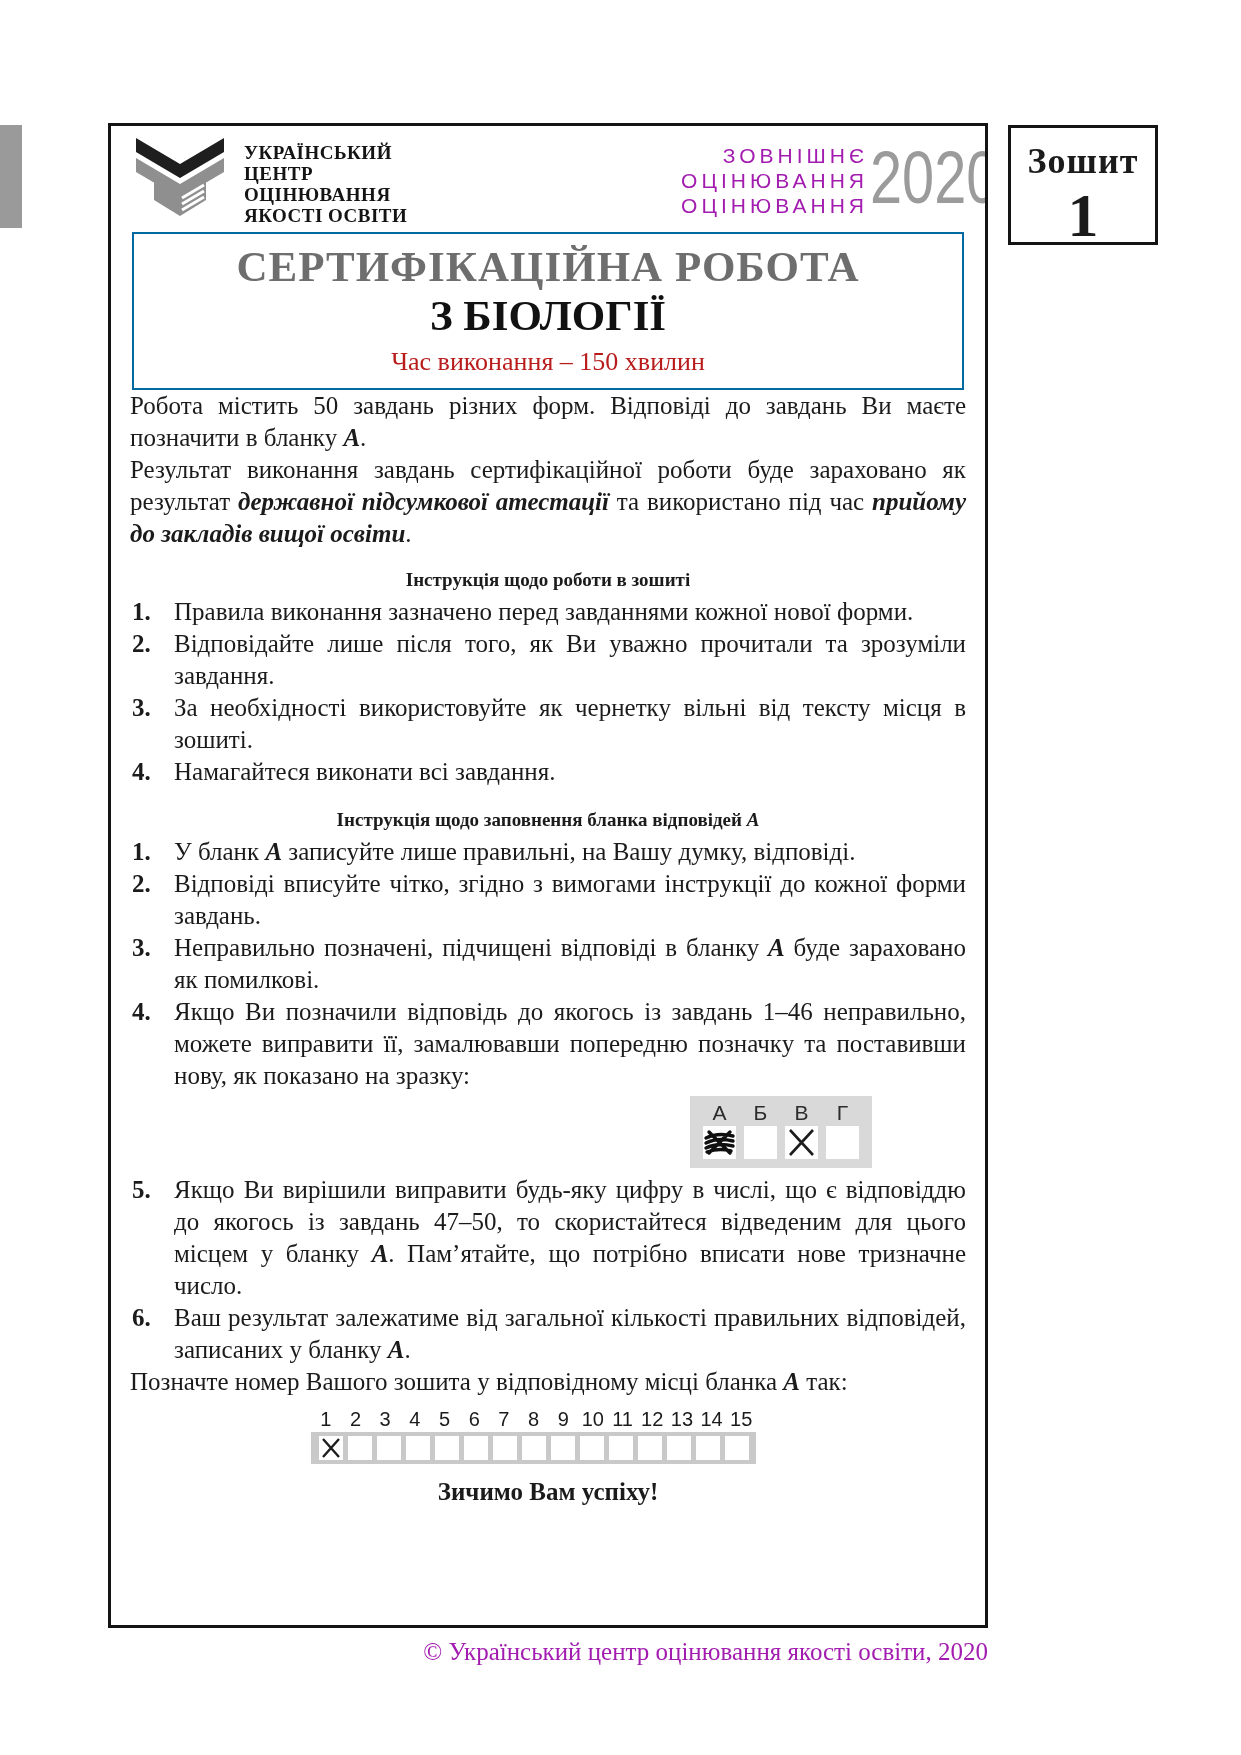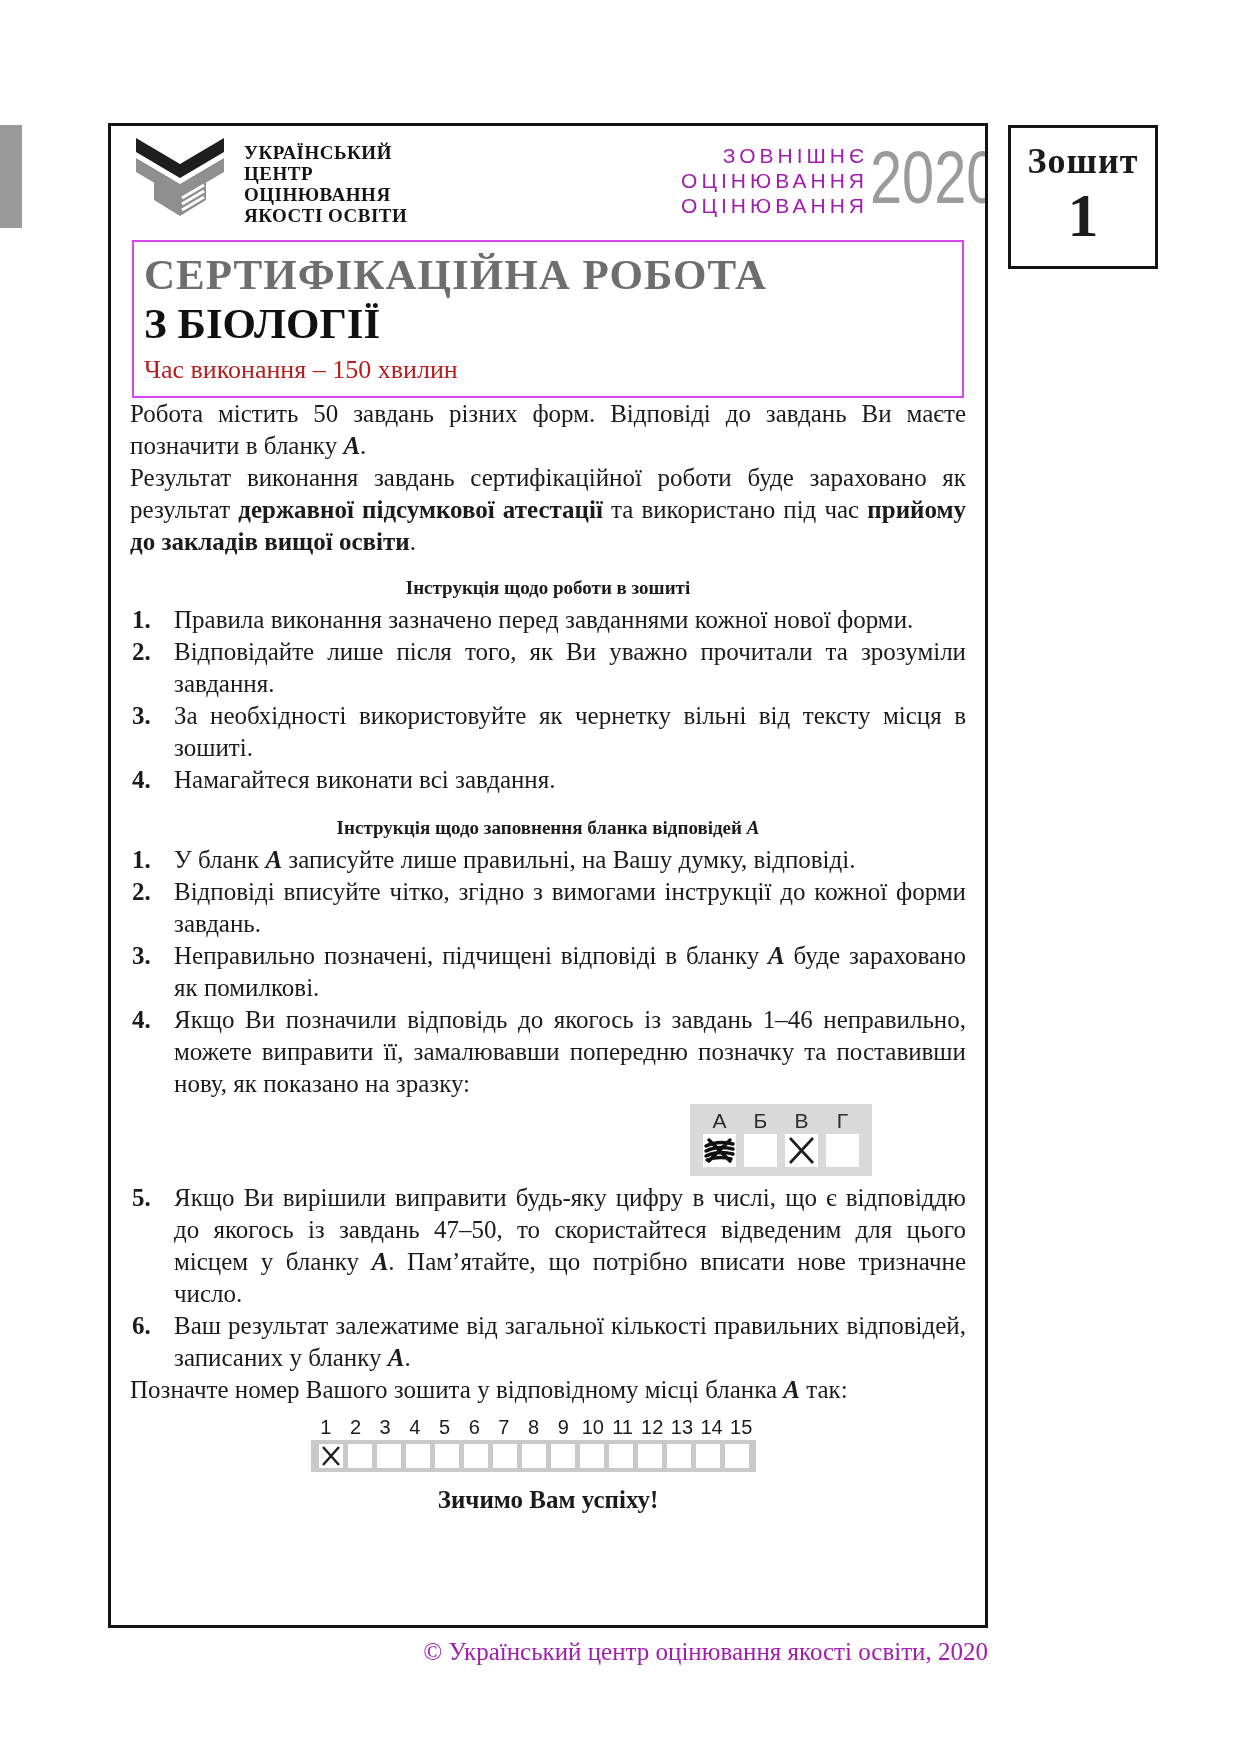--- a/index.html
+++ b/index.html
@@ -5,21 +5,21 @@
   html,body{margin:0;padding:0;background:#ffffff;}
   body{
     width:1241px;height:1755px;position:relative;
     font-family:"Liberation Serif", serif;color:#1b1b1b;
   }
   
   .gray-tab{position:absolute;left:0;top:125px;width:22px;height:103px;background:#9a9a9a;}
 
   
   .booklet-box{
-    position:absolute;left:1008px;top:125px;width:150px;height:144px;
+    position:absolute;left:1008px;top:125px;width:150px;height:120px;
     border:3px solid #141414;box-sizing:border-box;text-align:center;
   }
   .booklet-box .bl-label{display:block;margin-top:12px;font-weight:bold;font-size:36px;letter-spacing:1px;}
   .booklet-box .bl-num{display:block;margin-top:2px;font-weight:bold;font-size:62px;line-height:1;}
 
   
   .main-box{
     position:absolute;left:108px;top:123px;width:880px;height:1505px;
     border:3px solid #141414;box-sizing:border-box;padding:0 19px;overflow:hidden;
   }
@@ -27,28 +27,28 @@
   
   .hdr{display:flex;justify-content:space-between;align-items:flex-start;padding-top:10px;height:96px;}
   .org{display:flex;gap:14px;align-items:flex-start;}
   .org svg{display:block;}
   .org-lines{font-family:Liberation Serif, serif;font-weight:bold;font-size:19px;line-height:21px;color:#141414;letter-spacing:.5px;padding-top:6px;}
   .zno{display:flex;align-items:flex-start;padding-top:4px;}
   .zno-lines{text-align:right;font-family:"Liberation Sans", sans-serif;font-size:21px;line-height:25px;letter-spacing:4px;color:#a21caf;padding-top:3px;}
   .zno-year{font-family:"Liberation Sans", sans-serif;font-size:74px;line-height:76px;color:#9b9b9b;transform:scaleX(.78);transform-origin:left top;margin-left:2px;width:96px;}
 
   
-  .title-box{border:2px solid #d946ef;margin:8px 2px 0;padding:10px 10px 12px;}
+  .title-box{border:2px solid #0369a1;margin:0 2px 0;text-align:center;padding:10px 10px 12px;}
   .tb-1{font-size:43px;font-weight:bold;color:#6e6e6e;letter-spacing:1px;line-height:46px;}
   .tb-2{font-size:43px;font-weight:bold;color:#111;line-height:48px;margin-top:2px;}
   .tb-time{font-size:26px;margin-top:8px;line-height:28px;color:#b91c1c;}
 
   p.bp{font-size:25px;line-height:32px;text-align:justify;margin:0;}
   .mt14{margin-top:14px;} .mt10{margin-top:8px;}
-  .b{font-weight:bold;} .bi{font-weight:bold;font-style:italic;}
+  .b{font-weight:bold;font-style:italic;} .bi{font-weight:bold;font-style:italic;}
 
   h3.sec{font-size:19px;line-height:32px;font-weight:bold;text-align:center;margin:14px 0 0;}
   h3.sec2{margin-top:16px;}
 
   .li{display:flex;font-size:25px;line-height:32px;}
   .li .num{flex:0 0 44px;font-weight:bold;padding-left:2px;box-sizing:border-box;}
   .li .txt{flex:1;text-align:justify;}
 
   
   .sample{width:166px;background:#d9d9d9;margin:4px 0 6px 560px;padding:6px 8px 9px;box-sizing:content-box;}

